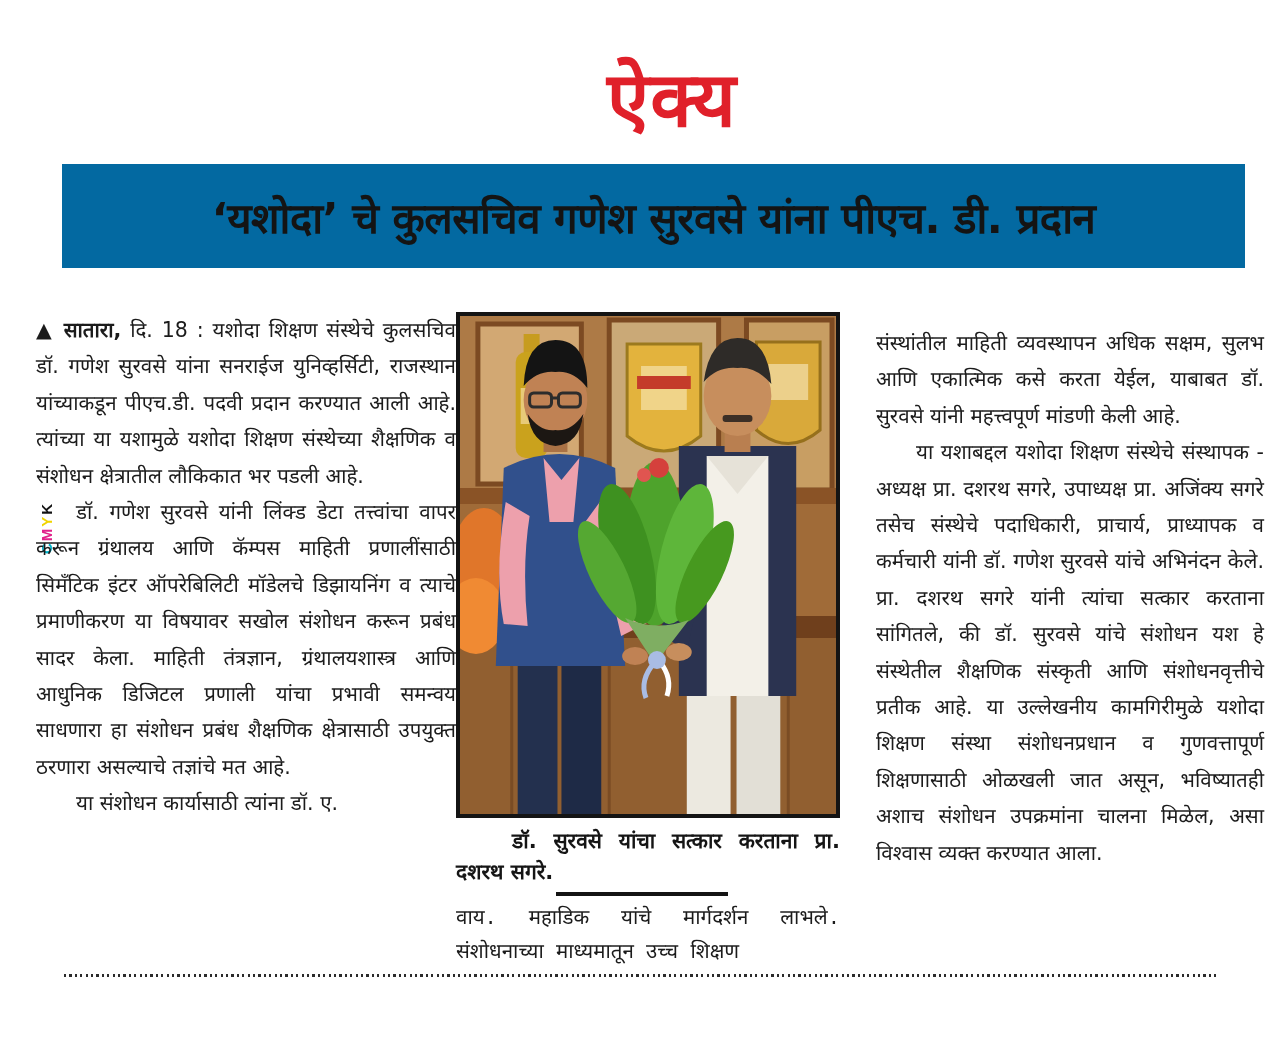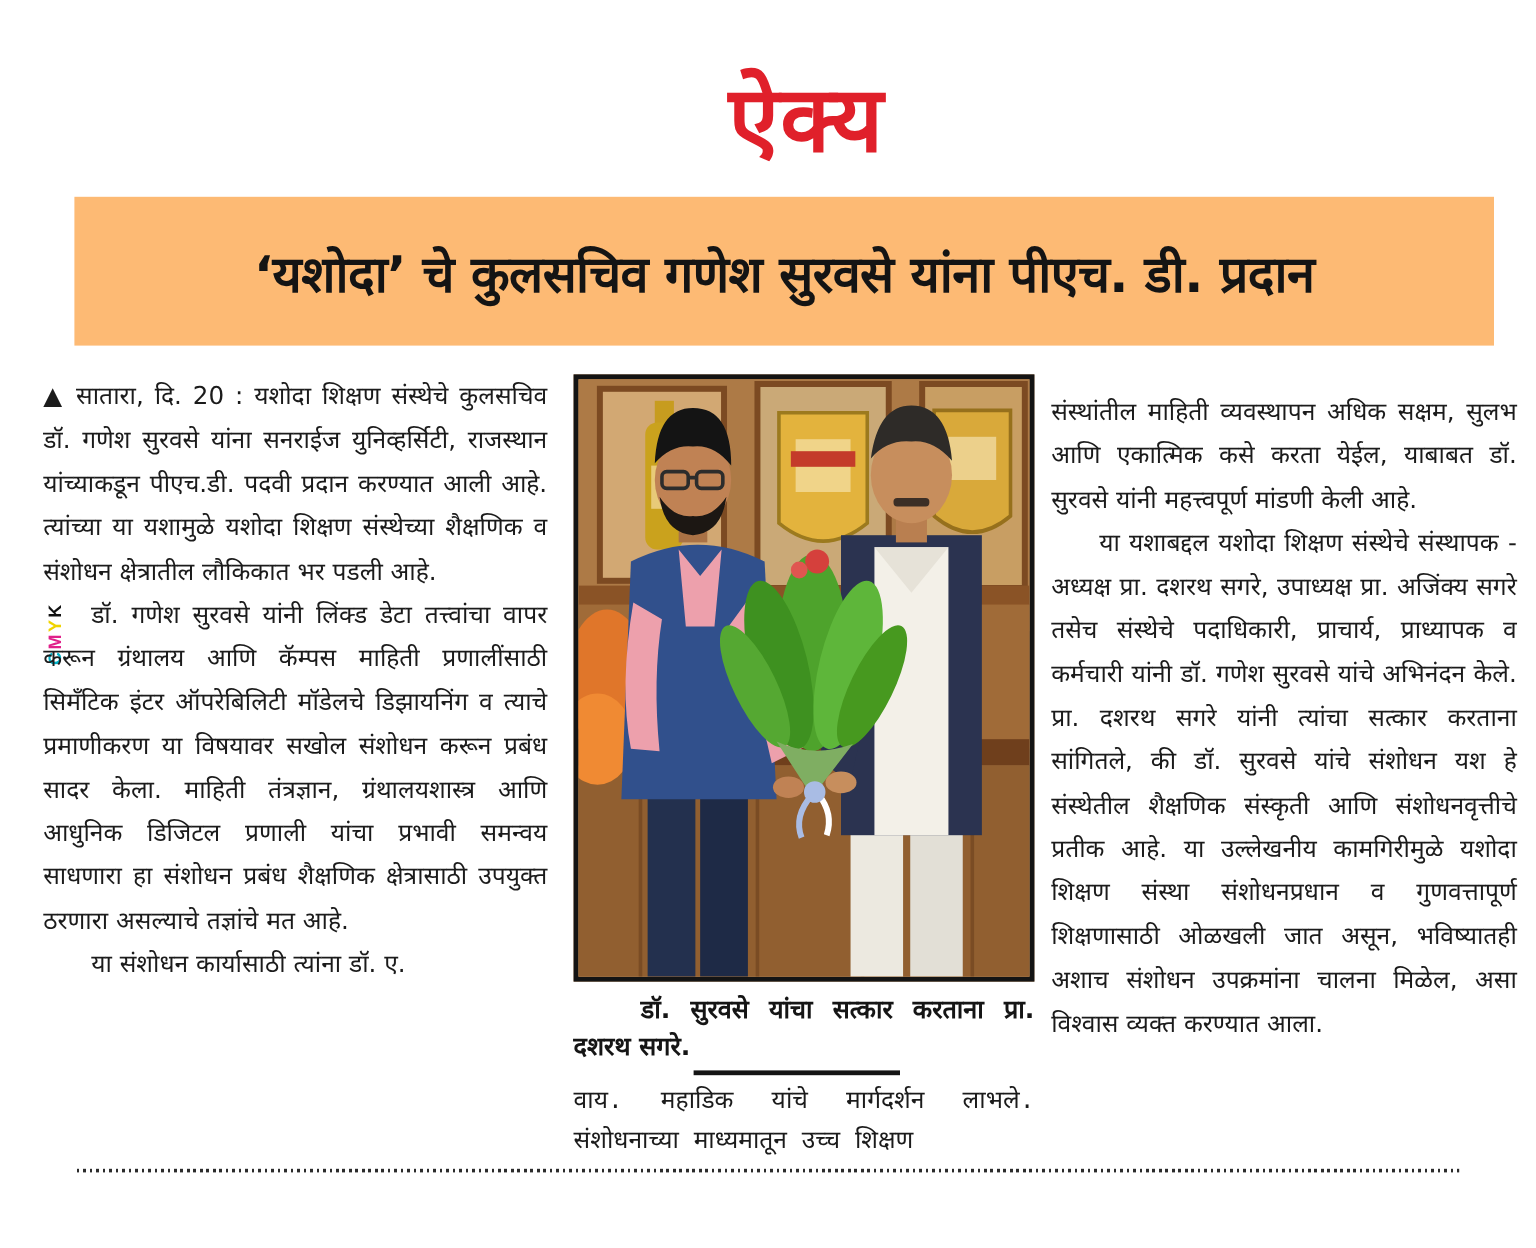--- a/index.html
+++ b/index.html
@@ -10,38 +10,38 @@
   
   .masthead{
     position:absolute;top:8px;left:15px;width:100%;height:130px;
     display:flex;align-items:flex-end;justify-content:center;padding-left:17px;
   }
   .masthead-title{
     font-size:76px;font-weight:bold;color:#e0202a;letter-spacing:1px;line-height:1;
   }
   
   .banner{
-    position:absolute;left:62px;top:164px;width:1183px;height:124px;
-    background:#fdba74;display:flex;align-items:center;justify-content:center;
+    position:absolute;left:62px;top:164px;width:1183px;height:104px;
+    background:#0369a1;display:flex;align-items:center;justify-content:center;
   }
   .banner-headline{
     font-size:42px;font-weight:bold;color:#141414;white-space:nowrap;
     letter-spacing:-0.5px;
   }
   
   .col{position:absolute;top:312px;}
   .col1{left:36px;width:420px;}
-  .col2{left:478px;width:384px;}
+  .col2{left:456px;width:384px;}
   .col3{left:876px;width:388px;margin-top:13px;}
   .body-p{
     margin:0;font-size:20.5px;line-height:36.4px;text-align:justify;
     text-justify:inter-word;color:#1b1b1b;
   }
   .indent{text-indent:40px;}
-  .dateline{font-weight:normal;}
+  .dateline{font-weight:bold;}
   
   .photo-frame{
     width:376px;height:498px;border:4px solid #141414;background:#b08050;
     overflow:hidden;
   }
   .photo-frame svg{display:block;width:100%;height:100%;}
   .caption{
     margin:8px 0 0 0;font-size:21px;font-weight:bold;line-height:31px;
     text-align:justify;text-indent:56px;color:#151515;
   }
@@ -84,21 +84,21 @@
 
   <div class="masthead">
     <span class="masthead-title">ऐक्य</span>
   </div>
 
   <div class="banner">
     <span class="banner-headline">‘यशोदा’ चे कुलसचिव गणेश सुरवसे यांना पीएच. डी. प्रदान</span>
   </div>
 
   <div class="col col1">
-    <p class="body-p"><span class="dateline">▲ सातारा,</span><span> दि. 20 : यशोदा शिक्षण संस्थेचे कुलसचिव डॉ. गणेश सुरवसे यांना सनराईज युनिव्हर्सिटी, राजस्थान यांच्याकडून पीएच.डी. पदवी प्रदान करण्यात आली आहे. त्यांच्या या यशामुळे यशोदा शिक्षण संस्थेच्या शैक्षणिक व संशोधन क्षेत्रातील लौकिकात भर पडली आहे.</span></p>
+    <p class="body-p"><span class="dateline">▲ सातारा,</span><span> दि. 18 : यशोदा शिक्षण संस्थेचे कुलसचिव डॉ. गणेश सुरवसे यांना सनराईज युनिव्हर्सिटी, राजस्थान यांच्याकडून पीएच.डी. पदवी प्रदान करण्यात आली आहे. त्यांच्या या यशामुळे यशोदा शिक्षण संस्थेच्या शैक्षणिक व संशोधन क्षेत्रातील लौकिकात भर पडली आहे.</span></p>
     <p class="body-p indent">डॉ. गणेश सुरवसे यांनी लिंक्ड डेटा तत्त्वांचा वापर करून ग्रंथालय आणि कॅम्पस माहिती प्रणालींसाठी सिमँटिक इंटर ऑपरेबिलिटी मॉडेलचे डिझायनिंग व त्याचे प्रमाणीकरण या विषयावर सखोल संशोधन करून प्रबंध सादर केला. माहिती तंत्रज्ञान, ग्रंथालयशास्त्र आणि आधुनिक डिजिटल प्रणाली यांचा प्रभावी समन्वय साधणारा हा संशोधन प्रबंध शैक्षणिक क्षेत्रासाठी उपयुक्त ठरणारा असल्याचे तज्ञांचे मत आहे.</p>
     <p class="body-p indent">या संशोधन कार्यासाठी त्यांना डॉ. ए.</p>
   </div>
 
   <div class="col col2">
     <div class="photo-frame">
       <svg viewBox="0 0 378 498" preserveAspectRatio="none">
 
         <rect width="378" height="498" fill="#b08050"></rect>
         <rect x="0" y="0" width="378" height="210" fill="#ad7a46"></rect>

